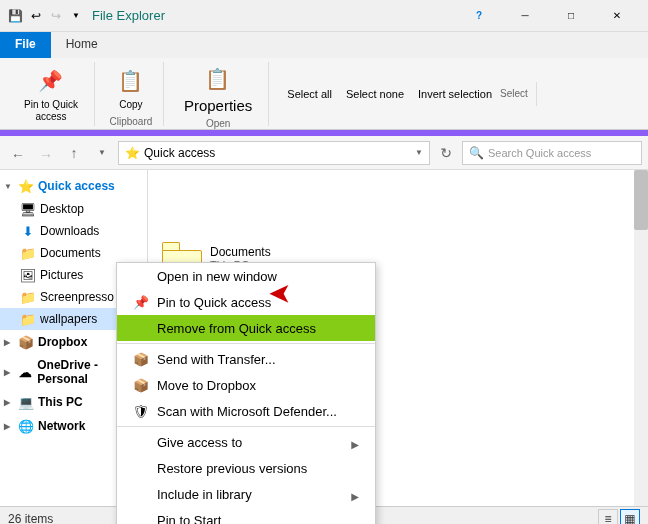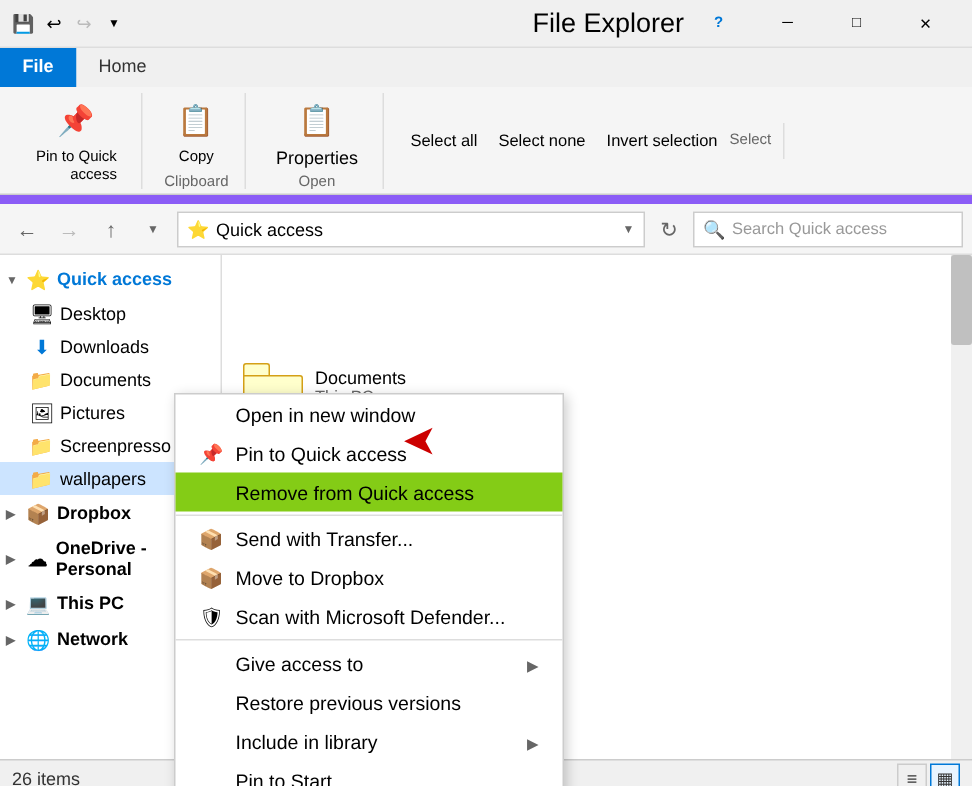--- a/index.html
+++ b/index.html
@@ -28,24 +28,23 @@
       margin-right: 8px;
     }
     .title-icon {
       width: 16px;
       height: 16px;
       display: flex;
       align-items: center;
       justify-content: center;
     }
     .title-text {
-      font-size: 18px;
-      color: #000000;
+      font-size: 13px;
+      color: #0f766e;
       flex: 1;
-      text-align: right;
     }
     .window-controls {
       display: flex;
       gap: 0;
       margin-left: auto;
     }
     .win-btn {
       width: 46px;
       height: 32px;
       display: flex;
@@ -436,36 +435,36 @@
   <div class="ribbon-tabs">
     <div class="ribbon-tab active">File</div>
     <div class="ribbon-tab home">Home</div>
   </div>
 
   <div class="ribbon-content">
 
     <div class="ribbon-group">
       <div class="ribbon-btn-large">
         <div class="ribbon-icon-large">📌</div>
-        <span style="font-size:10px; text-align:right; line-height:1.2">Pin to Quick<br>access</span>
+        <span style="font-size:10px; text-align:center; line-height:1.2">Pin to Quick<br>access</span>
       </div>
     </div>
 
     <div class="ribbon-group">
       <div class="ribbon-btn-large">
         <div class="ribbon-icon-large">📋</div>
         <span style="font-size:10px">Copy</span>
       </div>
       <span class="ribbon-group-label">Clipboard</span>
     </div>
 
     <div class="ribbon-group">
       <div class="properties-btn">
         <div style="width:32px;height:32px;display:flex;align-items:center;justify-content:center;font-size:20px">📋</div>
-        <span style="font-size:12px">Properties</span>
+        <span style="font-size:15px">Properties</span>
       </div>
       <span class="open-label">Open</span>
     </div>
 
     <div class="ribbon-group-right">
       <div class="ribbon-btn-small">
         <span>Select all</span>
       </div>
       <div class="ribbon-btn-small">
         <span>Select none</span>

